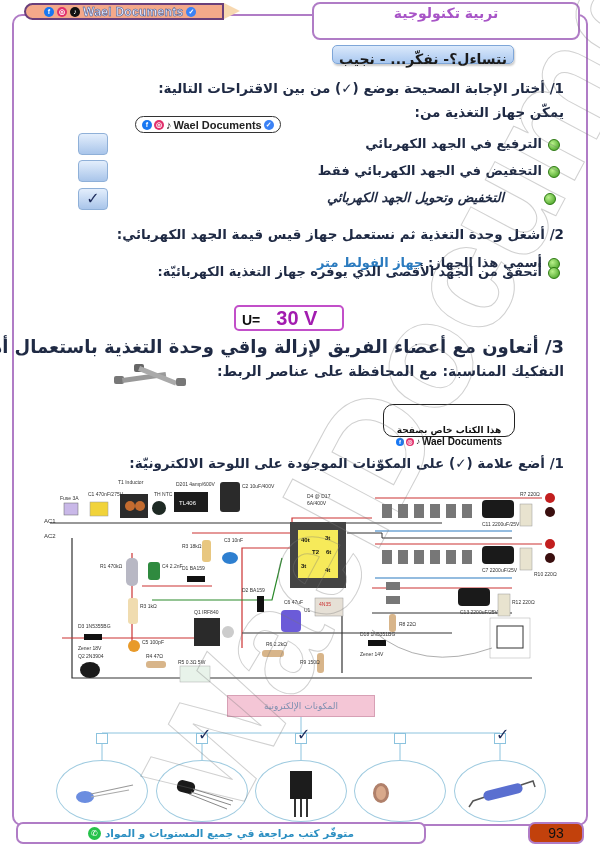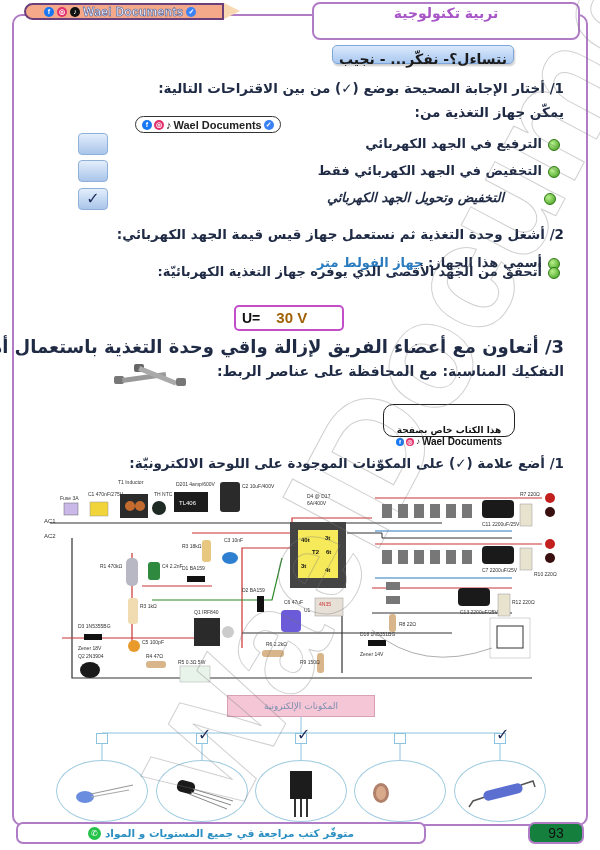--- a/index.html
+++ b/index.html
@@ -13,33 +13,33 @@
   .title-tab { position: absolute; left: 312px; top: 2px; width: 268px; height: 38px; background: #fff; border: 2px solid #b07cc6; border-radius: 8px; text-align: center; font-size: 14px; color: #a855c7; font-weight: bold; line-height: 18px; z-index: 2; }
   .section-btn { position: absolute; left: 332px; top: 45px; width: 182px; height: 19px; background: linear-gradient(#dbe9fb, #a9c8f0); border: 1px solid #7ea6d8; border-radius: 5px; text-align: center; font-weight: bold; font-size: 14px; color: #1a1a1a; line-height: 26px; box-shadow: 1px 2px 2px rgba(0,0,0,0.2); }
   .rtl { direction: rtl; position: absolute; right: 36px; font-weight: bold; color: #1f2a44; white-space: nowrap; }
   .q { font-size: 13.5px; }
   .sub { font-size: 13px; }
   .bullet { display: inline-block; width: 12px; height: 12px; border-radius: 50%; background: radial-gradient(circle at 35% 35%, #b8f08a, #3c9a1c); margin-left: 6px; vertical-align: middle; border: 1px solid #2d7a12; }
   .wael-badge { position: absolute; left: 135px; top: 116px; height: 17px; padding: 0 6px; border: 1.5px solid #333; border-radius: 9px; display: flex; align-items: center; gap: 2px; font-family: "Liberation Sans", sans-serif; font-weight: bold; font-size: 11px; color: #222; background: #fff; }
   .chk { position: absolute; left: 78px; width: 30px; height: 22px; border: 1px solid #8fb0d8; border-radius: 4px; background: linear-gradient(#e3eefc, #a9c5ea); text-align: center; font-size: 16px; line-height: 20px; color: #1c2a5a; font-weight: bold; }
   .ans { color: #2b7bbf; }
   .u-box { position: absolute; left: 234px; top: 305px; width: 110px; height: 26px; border: 2px solid #c24fc9; border-radius: 5px; font-family: "Liberation Sans", sans-serif; font-weight: bold; font-size: 14px; padding-left: 6px; line-height: 22px; color: #111; }
-  .u-box .val { color: #a16207; margin-left: 16px; font-size: 15px; }
+  .u-box .val { color: #a21caf; margin-left: 16px; font-size: 20px; }
   .screws { position: absolute; left: 112px; top: 360px; width: 80px; height: 28px; }
   .book-badge { position: absolute; left: 383px; top: 404px; width: 132px; height: 33px; border: 1.5px solid #222; border-radius: 10px; text-align: center; font-size: 9px; font-weight: bold; color: #111; padding-top: 20px; }
   .book-badge .l2 { font-family: "Liberation Sans", sans-serif; font-size: 10px; display: flex; justify-content: center; gap: 2px; align-items: center; margin-top: 1px; }
   .circuit { position: absolute; left: 42px; top: 478px; width: 524px; height: 210px; }
   .tree-label { position: absolute; left: 227px; top: 695px; width: 148px; height: 22px; background: #f4c6d6; border: 1px solid #d7a0b5; text-align: center; font-size: 9px; color: #7d8fb0; line-height: 20px; }
   .tree { position: absolute; left: 0; top: 715px; width: 600px; height: 110px; }
   .comp { position: absolute; top: 760px; width: 92px; height: 62px; border: 1px solid #9fcbe0; border-radius: 50%; background: #fff; }
   .footer { position: absolute; left: 16px; top: 822px; width: 410px; height: 22px; border: 2px solid #b07cc6; border-radius: 7px; background: #fff; display: flex; align-items: center; justify-content: center; gap: 4px; direction: rtl; font-weight: bold; font-size: 10.5px; }
   .footer .ft { color: #2c8fc2; }
   .footer .ph { color: #e3186b; font-family: "Liberation Sans", sans-serif; font-size: 12px; direction: ltr; }
   .wa { display: inline-block; width: 13px; height: 13px; border-radius: 50%; background: #25c24a; color: #fff; font-size: 8px; text-align: center; line-height: 13px; }
-  .page-num { position: absolute; left: 528px; top: 822px; width: 56px; height: 22px; border: 2px solid #b07cc6; border-radius: 7px; background: #15803d; text-align: center; font-family: "Liberation Sans", sans-serif; font-size: 14px; line-height: 18px; color: #111; }
+  .page-num { position: absolute; left: 528px; top: 822px; width: 56px; height: 22px; border: 2px solid #b07cc6; border-radius: 7px; background: #c2410c; text-align: center; font-family: "Liberation Sans", sans-serif; font-size: 14px; line-height: 18px; color: #111; }
   .watermark { position: absolute; left: 70px; top: 300px; font-family: "Liberation Sans", sans-serif; font-weight: bold; font-size: 150px; color: transparent; -webkit-text-stroke: 1px rgba(120,120,120,0.35); transform: rotate(-62deg); transform-origin: left top; white-space: nowrap; pointer-events: none; z-index: 5; top: 760px; left: 110px; }
 </style>
 </head>
 <body>
 
 <div class="frame"></div>
 
 <div class="pencil">
   <span class="soc fb">f</span>
   <span class="soc ig">◎</span>

